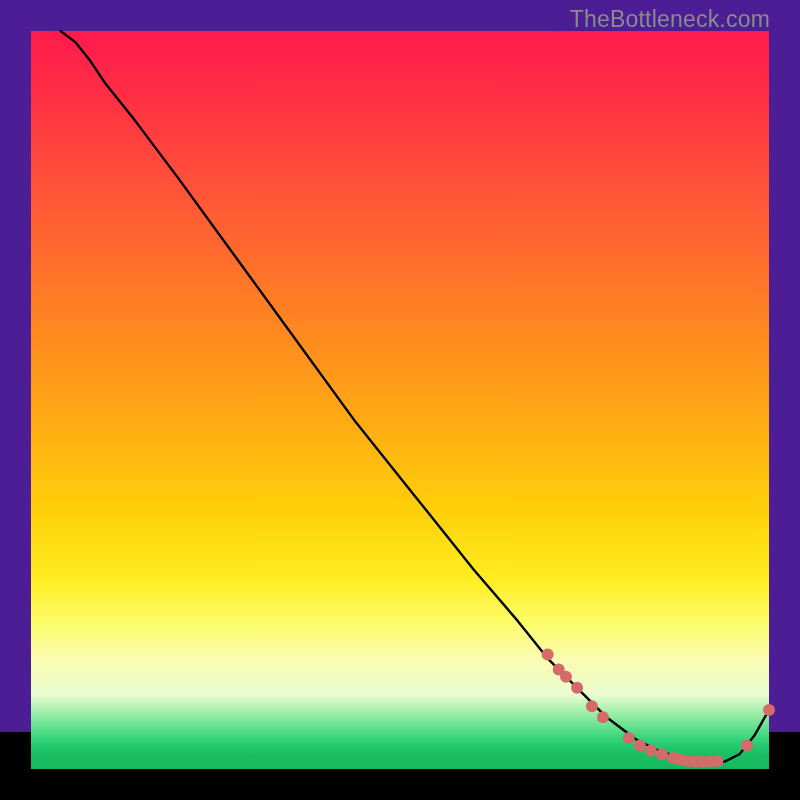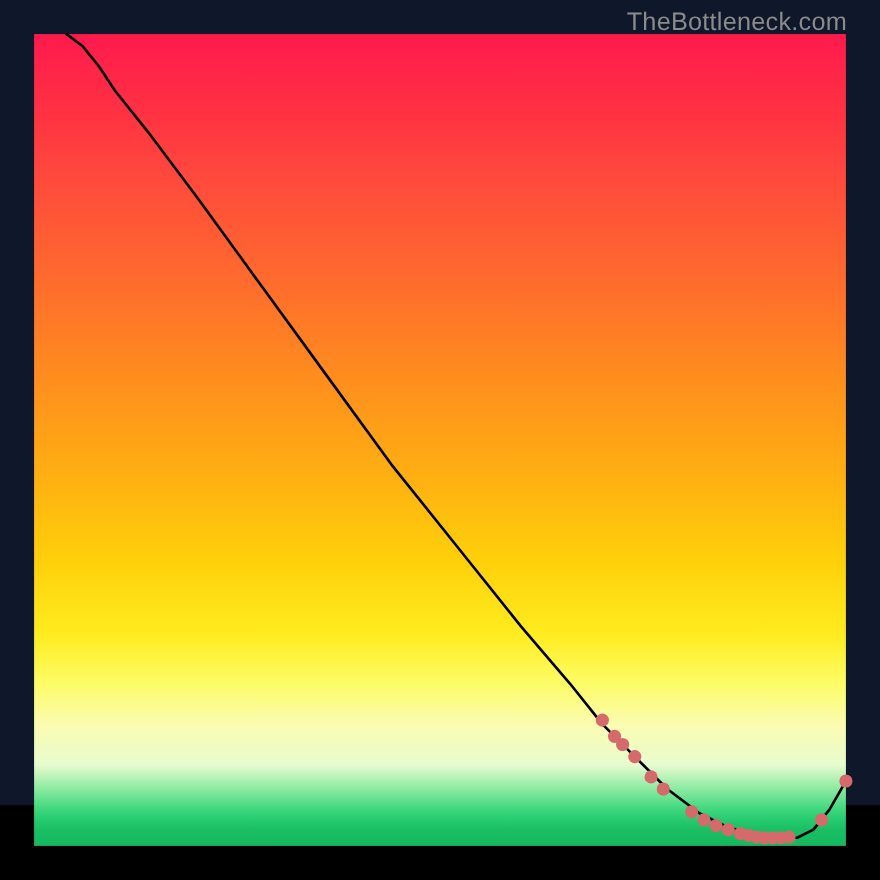--- a/index.html
+++ b/index.html
@@ -8,21 +8,21 @@
     width: 800px;
     height: 800px;
     background: #000;
     overflow: hidden;
     font-family: Arial, Helvetica, sans-serif;
   }
   .frame {
     position: relative;
     width: 800px;
     height: 732px;
-    background: #0f172a;
+    background: #4c1d95;
   }
   .plot-area {
     position: absolute;
     left: 31px;
     top: 31px;
     width: 738px;
     height: 738px;
     
     background: linear-gradient(to bottom,
       #ff1a4d 0%,

